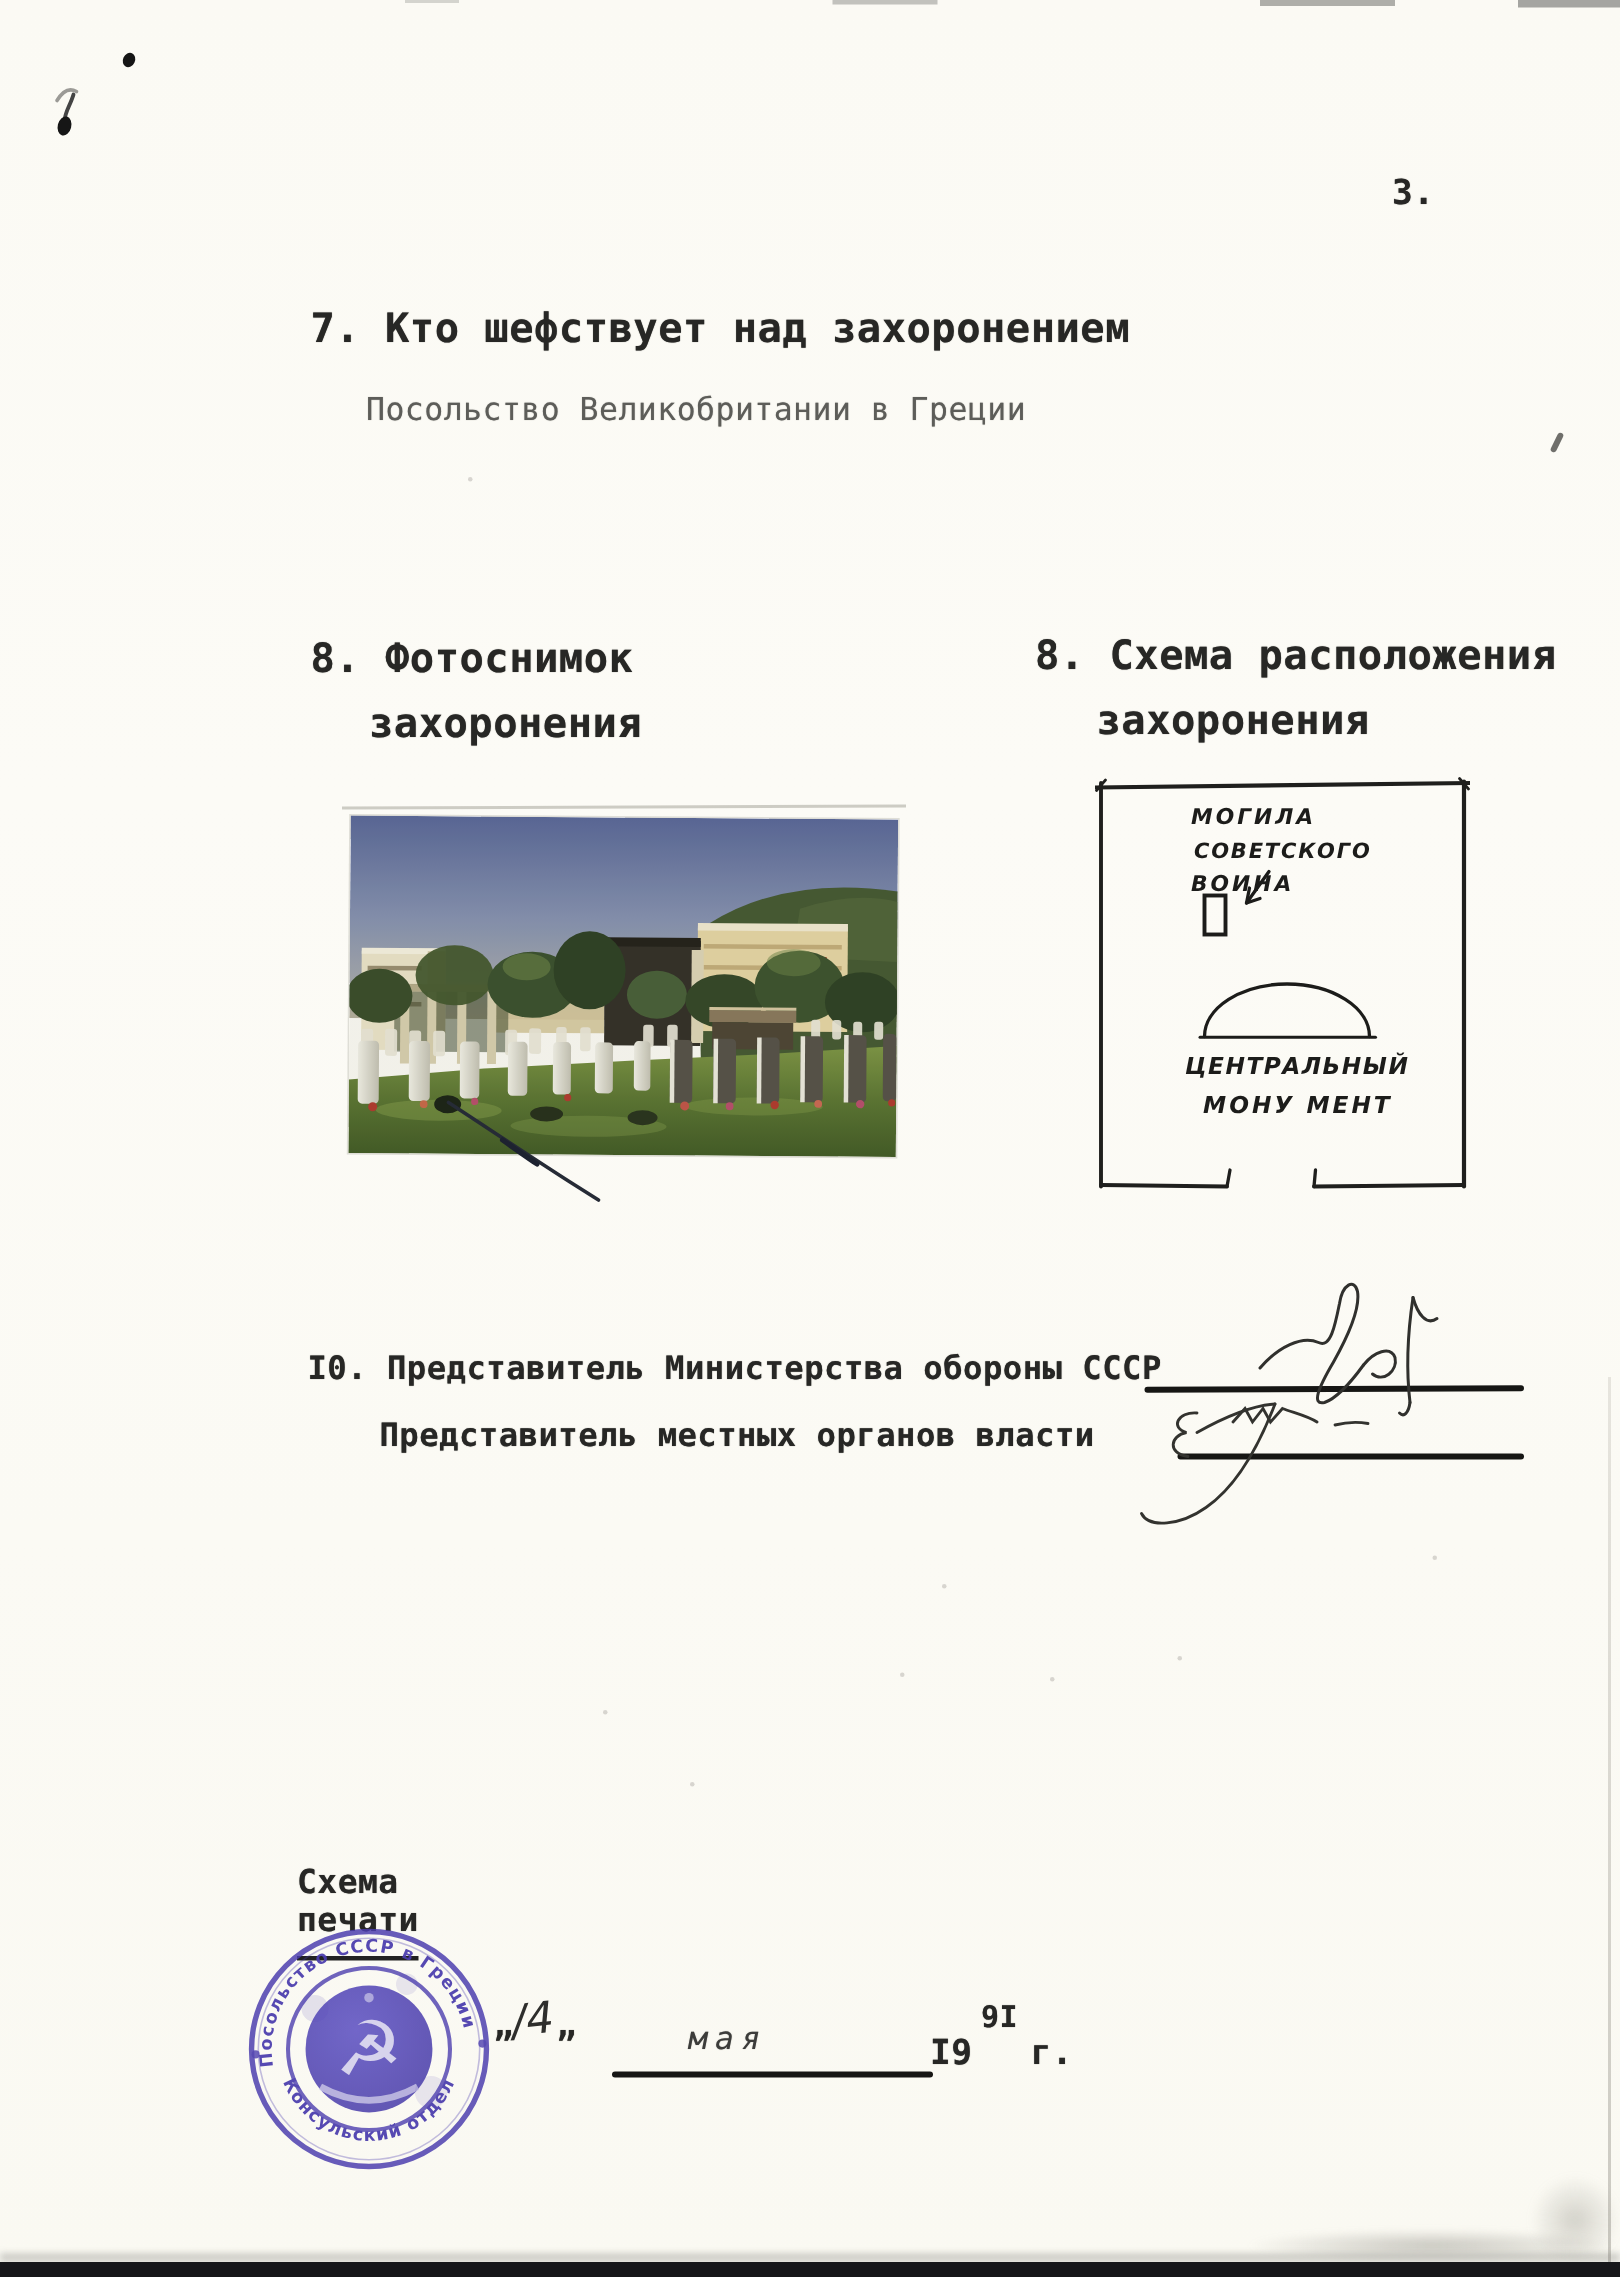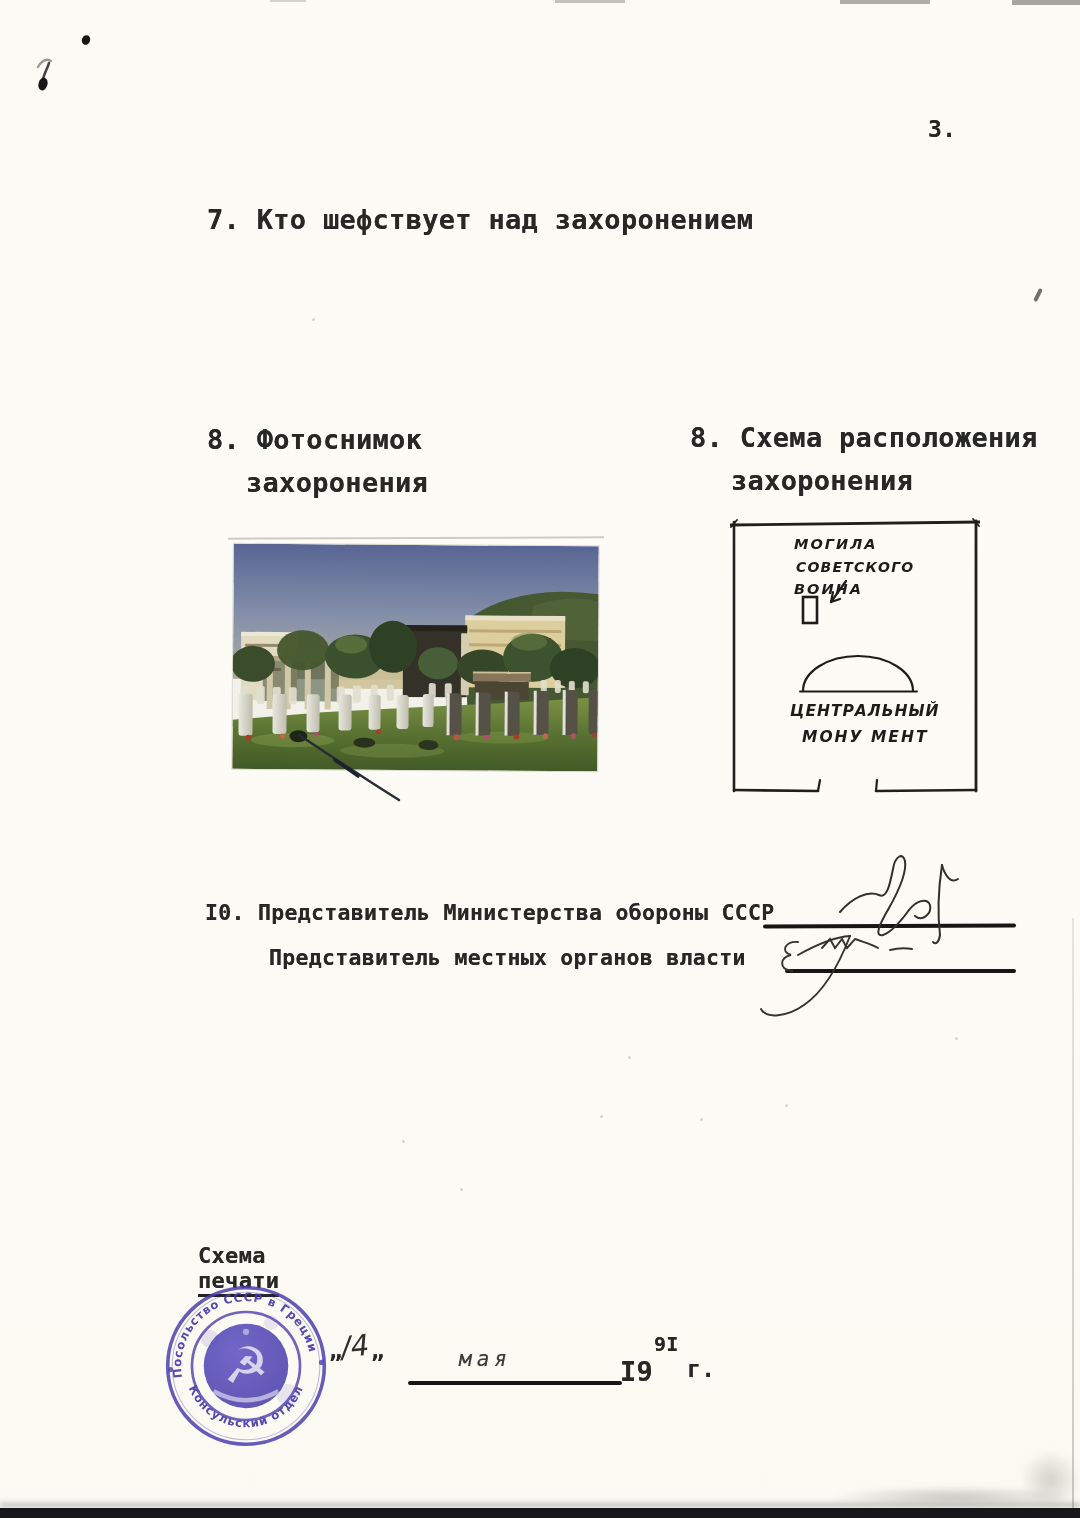--- a/index.html
+++ b/index.html
@@ -18,21 +18,21 @@
     font-family:"DejaVu Sans Mono","Liberation Mono",monospace;
     color:#5d5d59;font-weight:normal;font-size:21px;white-space:nowrap;
     letter-spacing:.3px;text-shadow:0 0 .7px rgba(95,95,90,.6);
   }
   .rule{background:#161614;height:4px;border-radius:2px;}
   .hand{
     font-family:"DejaVu Sans","Liberation Sans",sans-serif;
     font-style:italic;color:#2e2e2c;white-space:nowrap;
   }
   .seal-caption{line-height:25px;font-size:22px;}
-  .seal-caption .u{border-bottom:3px solid #222;padding-bottom:1px;}
+  .seal-caption .u{border-bottom:3px solid #222;padding-bottom:11px;}
   .speck{position:absolute;border-radius:50%;background:#b9b7b0;opacity:.55;width:3px;height:3px;}
 </style>
 </head>
 <body>
 
 <div id="page">
 
   <div class="abs" style="left:270px;top:0;width:36px;height:2px;background:#9a9a96;opacity:.4;"></div>
   <div class="abs" style="left:555px;top:0;width:70px;height:3px;background:#8a8a86;opacity:.5;"></div>
   <div class="abs" style="left:840px;top:0;width:90px;height:4px;background:#6f6f6b;opacity:.55;"></div>
@@ -43,20 +43,21 @@
     <path d="M4,12 Q10,2 17,6" stroke="#9b9a96" stroke-width="2.4" fill="none" stroke-linecap="round"></path>
     <path d="M15,8 C13,15 9,20 9,26" stroke="#444" stroke-width="2.6" fill="none" stroke-linecap="round"></path>
     <ellipse cx="9" cy="29" rx="4.5" ry="6.5" fill="#161616" transform="rotate(14 9 29)"></ellipse>
   </svg>
 
   <div class="abs" style="left:1036px;top:288px;width:4px;height:14px;background:#4c4c48;border-radius:2px;transform:rotate(26deg);opacity:.8;"></div>
 
   <div class="abs tw" style="left:928px;top:116px;font-size:23px;">3.</div>
 
   <div class="abs tw" style="left:207px;top:204px;">7. Кто шефствует над захоронением</div>
+  <div class="abs tw-light" style="left:244px;top:261px;">Посольство Великобритании в Греции</div>
 
   <div class="abs tw" style="left:207px;top:424px;">8. Фотоснимок</div>
   <div class="abs tw" style="left:246px;top:467px;">захоронения</div>
   <div class="abs tw" style="left:690px;top:422px;">8. Схема расположения</div>
   <div class="abs tw" style="left:731px;top:465px;">захоронения</div>
 
   <div class="abs" style="left:228px;top:537px;width:376px;height:2px;background:rgba(148,146,136,.45);transform:rotate(-.2deg);"></div>
 
   <div class="abs" style="left:233px;top:545px;width:365px;height:225px;transform:rotate(.4deg);overflow:hidden;box-shadow:0 0 0 1px rgba(170,168,158,.35);">
     <svg width="365" height="225" viewBox="0 0 365 225">
@@ -220,21 +221,21 @@
     <g stroke="#1c1c1a" fill="none" stroke-linecap="round">
       <rect x="73" y="79" width="14" height="26" stroke-width="2.6"></rect>
       <path d="M116,63 L101,84" stroke-width="2.2"></path>
       <path d="M101,84 L103,74 M101,84 L110,81" stroke-width="2.2"></path>
       <path d="M73,173 A55,35 0 0 1 183,173" stroke-width="2.2"></path>
       <path d="M70,173.5 L187,173.5" stroke-width="2"></path>
     </g>
   </svg>
 
   <div class="abs tw" style="left:205px;top:900px;font-size:21.5px;">I0. Представитель Министерства обороны СССР</div>
-  <div class="abs tw" style="left:253px;top:945px;font-size:21.5px;margin-left:16px;">Представитель местных органов власти</div>
+  <div class="abs tw" style="left:253px;top:945px;font-size:21.5px;">Представитель местных органов власти</div>
   <div class="abs rule" style="left:763px;top:924px;width:253px;transform:rotate(-.2deg);"></div>
   <div class="abs rule" style="left:785px;top:969px;width:231px;"></div>
 
   <svg class="abs" style="left:740px;top:838px;" width="300" height="200" viewBox="0 0 300 200">
     <g stroke="#30302d" stroke-width="2" fill="none" stroke-linecap="round">
       <path d="M100,74 C112,60 128,52 139,57 C147,61 150,46 153,31 C155,18 163,14 165,23 C167,35 158,54 149,70 C139,87 134,99 143,97 C152,94 161,83 169,72"></path>
       <path d="M169,72 C176,63 187,59 190,67 C192,76 182,84 175,78"></path>
       <path d="M202,27 C199,47 197,72 200,97"></path>
       <path d="M202,27 C205,38 211,46 218,41"></path>
       <path d="M200,97 C199,104 196,107 193,104"></path>
@@ -284,21 +285,21 @@
     <circle cx="60" cy="70" r="10" fill="#4a3cae" opacity=".14"></circle>
     <circle cx="146" cy="132" r="12" fill="#4a3cae" opacity=".12"></circle>
     <circle cx="128" cy="52" r="8" fill="#4a3cae" opacity=".12"></circle>
   </svg>
 
   <div class="abs tw" style="left:329px;top:1338px;font-size:22px;">„</div>
   <div class="abs hand" style="left:341px;top:1329px;font-size:29px;transform:rotate(-6deg);">/4</div>
   <div class="abs tw" style="left:371px;top:1338px;font-size:22px;">„</div>
   <div class="abs tw-light" style="left:459px;top:1347px;color:#3c3c3a;letter-spacing:5px;font-style:italic;">мая</div>
   <div class="abs rule" style="left:408px;top:1381px;width:214px;height:4px;"></div>
-  <div class="abs tw" style="left:620px;top:1356px;font-size:27px;">I9</div>
+  <div class="abs tw" style="left:620px;top:1356px;font-size:23px;">I9</div>
   <div class="abs tw" style="left:654px;top:1332px;font-size:20px;">9I</div>
   <div class="abs tw" style="left:687px;top:1356px;font-size:23px;">г.</div>
 
   <div class="speck" style="left:628px;top:1056px;"></div>
   <div class="speck" style="left:600px;top:1115px;"></div>
   <div class="speck" style="left:700px;top:1118px;"></div>
   <div class="speck" style="left:785px;top:1104px;"></div>
   <div class="speck" style="left:402px;top:1140px;"></div>
   <div class="speck" style="left:955px;top:1037px;"></div>
   <div class="speck" style="left:460px;top:1188px;"></div>

